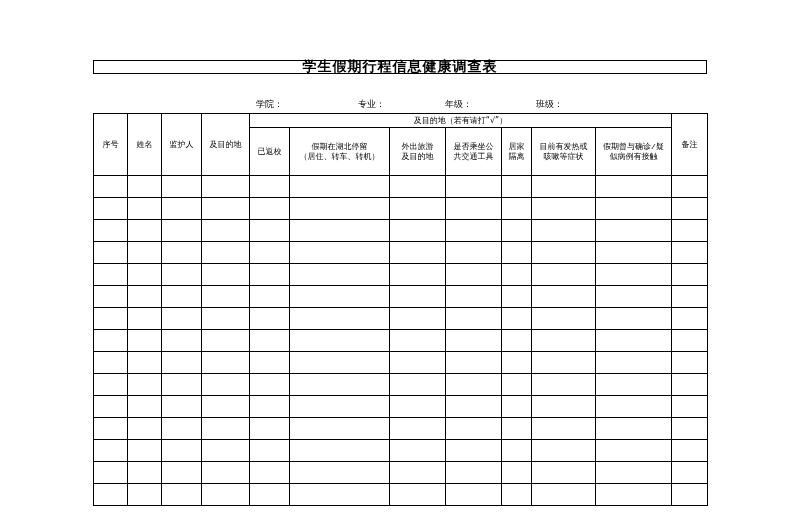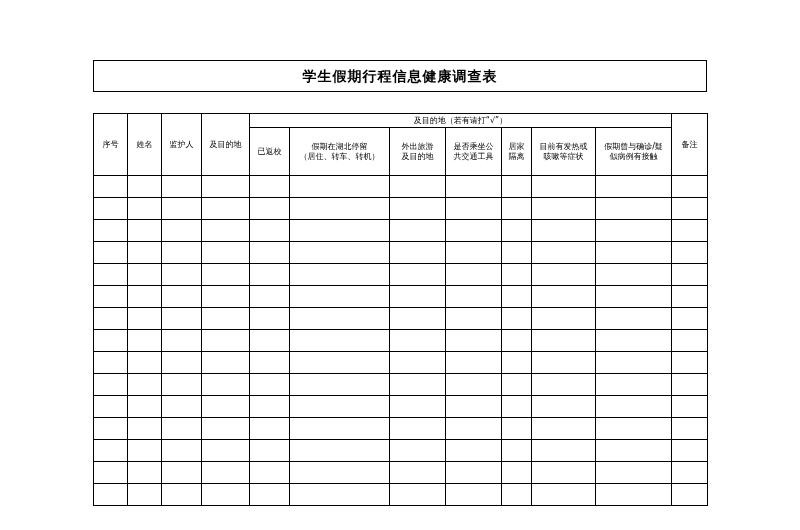--- a/index.html
+++ b/index.html
@@ -20,25 +20,25 @@
     height: 530px;
     background: #ffffff;
   }
 
   
   .title-box {
     position: absolute;
     left: 93px;
     top: 60px;
     width: 614px;
-    height: 32px;
+    height: 14px;
     border: 1px solid #000000;
     box-sizing: border-box;
     display: flex;
-    align-items: center;
+    align-items: flex-end;
     justify-content: center;
   }
   .title-text {
     font-size: 14px;
     font-weight: bold;
     letter-spacing: 1px;
     line-height: 1;
   }
 
   
@@ -83,31 +83,37 @@
   .h-group {
     height: 14px;
     font-size: 8px;
   }
   .h-cell {
     height: 48px;
   }
   .body-row td {
     height: 22px;
   }
-  .two-line { white-space: normal; }
+  .two-line { white-space: normal; font-family: Liberation Mono, monospace; }
 </style>
 </head>
 <body>
 
 <div class="page">
 
   <div class="title-box">
     <div class="title-text">学生假期行程信息健康调查表</div>
   </div>
 
+  <div class="meta-row">
+    <span class="meta-item meta-1">学院：</span>
+    <span class="meta-item meta-2">专业：</span>
+    <span class="meta-item meta-3">年级：</span>
+    <span class="meta-item meta-4b">班级：</span>
+  </div>
 
   <table class="survey">
     <colgroup>
       <col style="width:34px">
       <col style="width:34px">
       <col style="width:40px">
       <col style="width:48px">
       <col style="width:40px">
       <col style="width:100px">
       <col style="width:56px">

